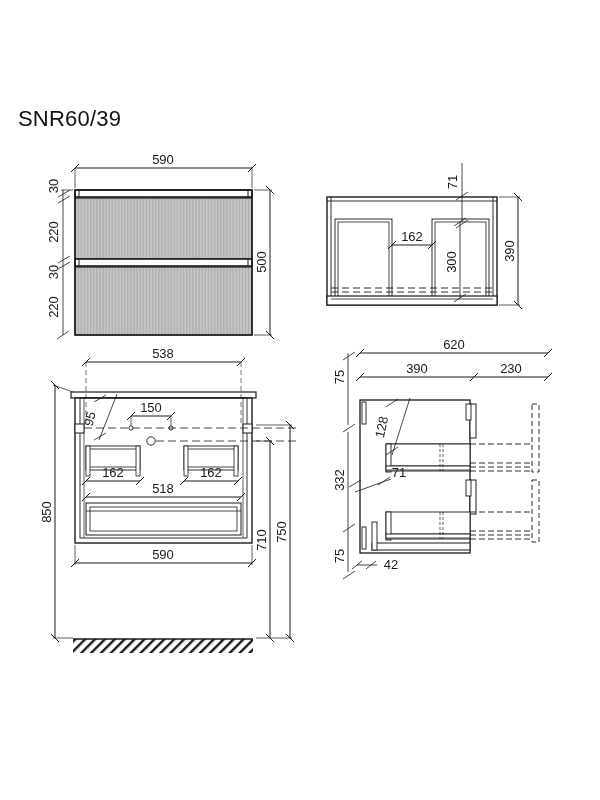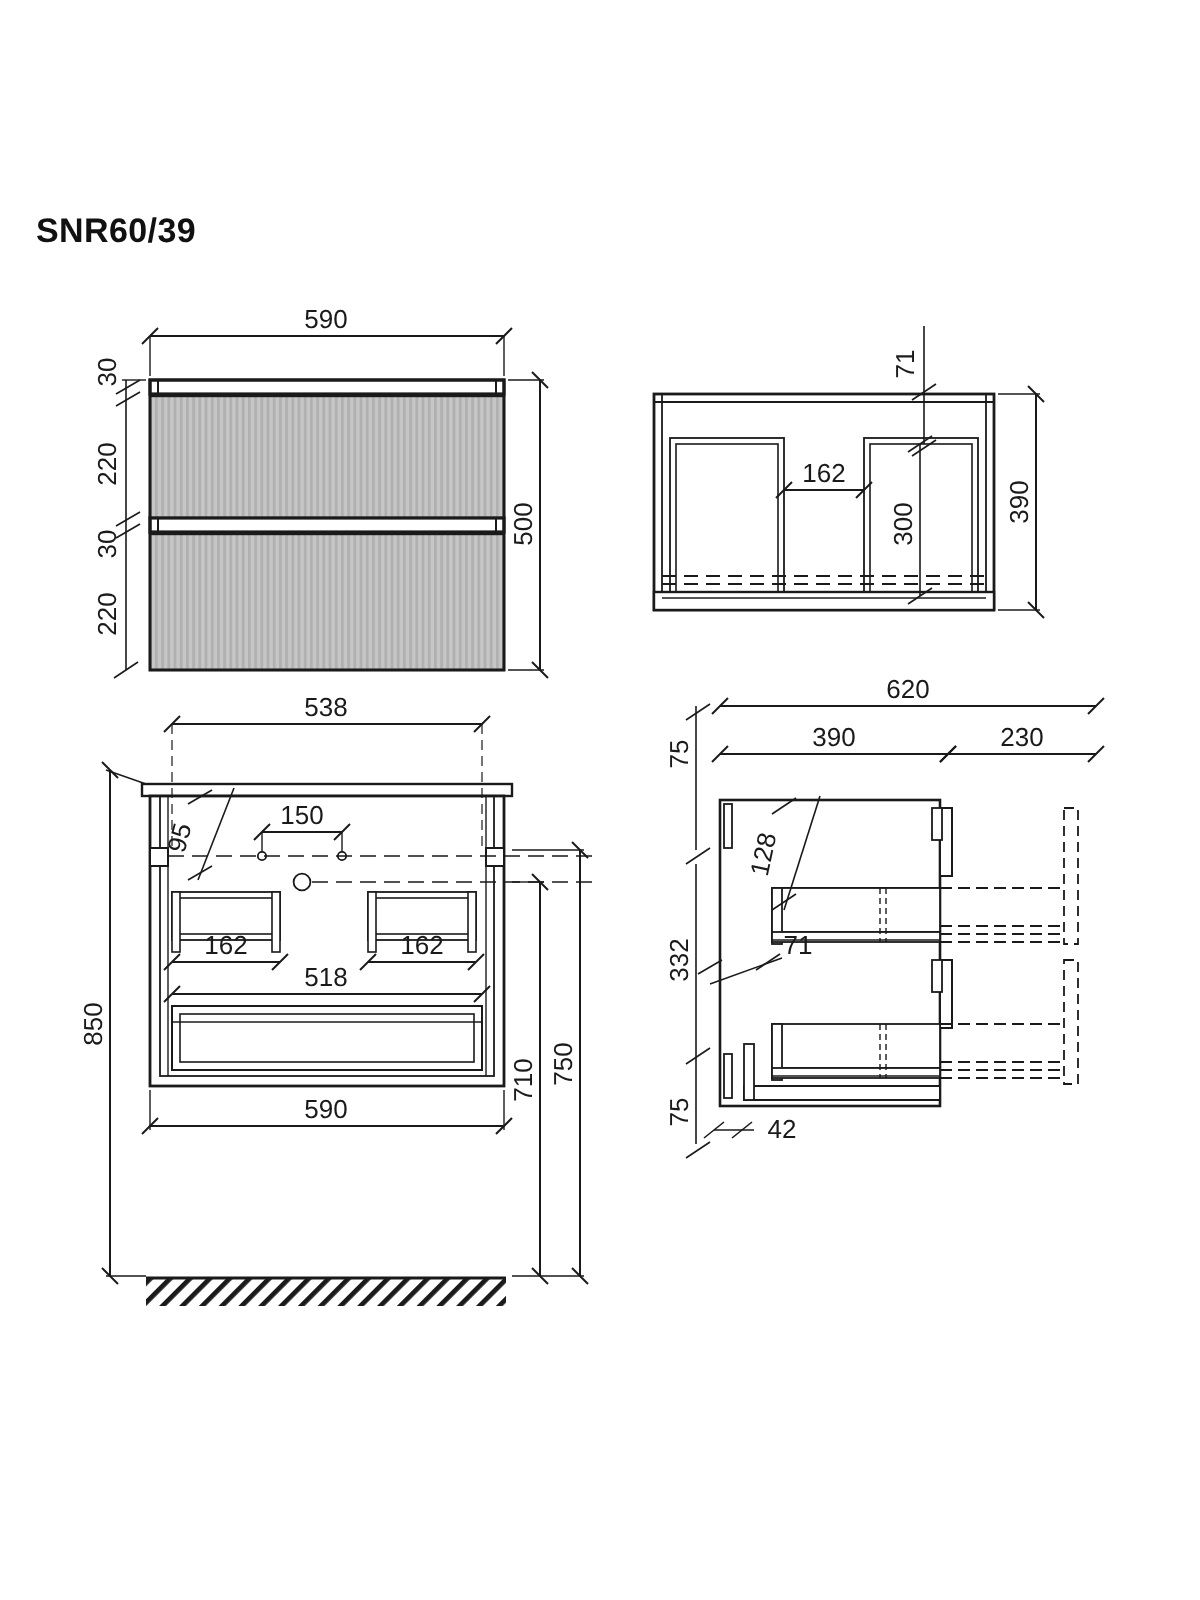--- a/index.html
+++ b/index.html
@@ -1,19 +1,19 @@
 <!DOCTYPE html>
 <html><head>
 <meta charset="utf-8">
 <style>
   html,body{margin:0;padding:0;background:#ffffff;}
   body{width:600px;height:800px;position:relative;overflow:hidden;
        font-family:"Liberation Sans", sans-serif;color:#1a1a1a;}
   #sheet{position:absolute;inset:0;}
-  #title{position:absolute;left:18px;top:106px;font-size:17px;font-weight:bold;
+  #title{position:absolute;left:18px;top:106px;font-size:22px;font-weight:normal;
          letter-spacing:.2px;color:#111;}
   svg{position:absolute;left:0;top:0;width:600px;height:800px;}
   .dimtxt{font-family:"Liberation Sans", sans-serif;font-size:13px;fill:#1a1a1a;}
 </style>
 </head>
 <body>
 
 <div id="sheet">
 
   <div id="title">SNR60/39</div>

